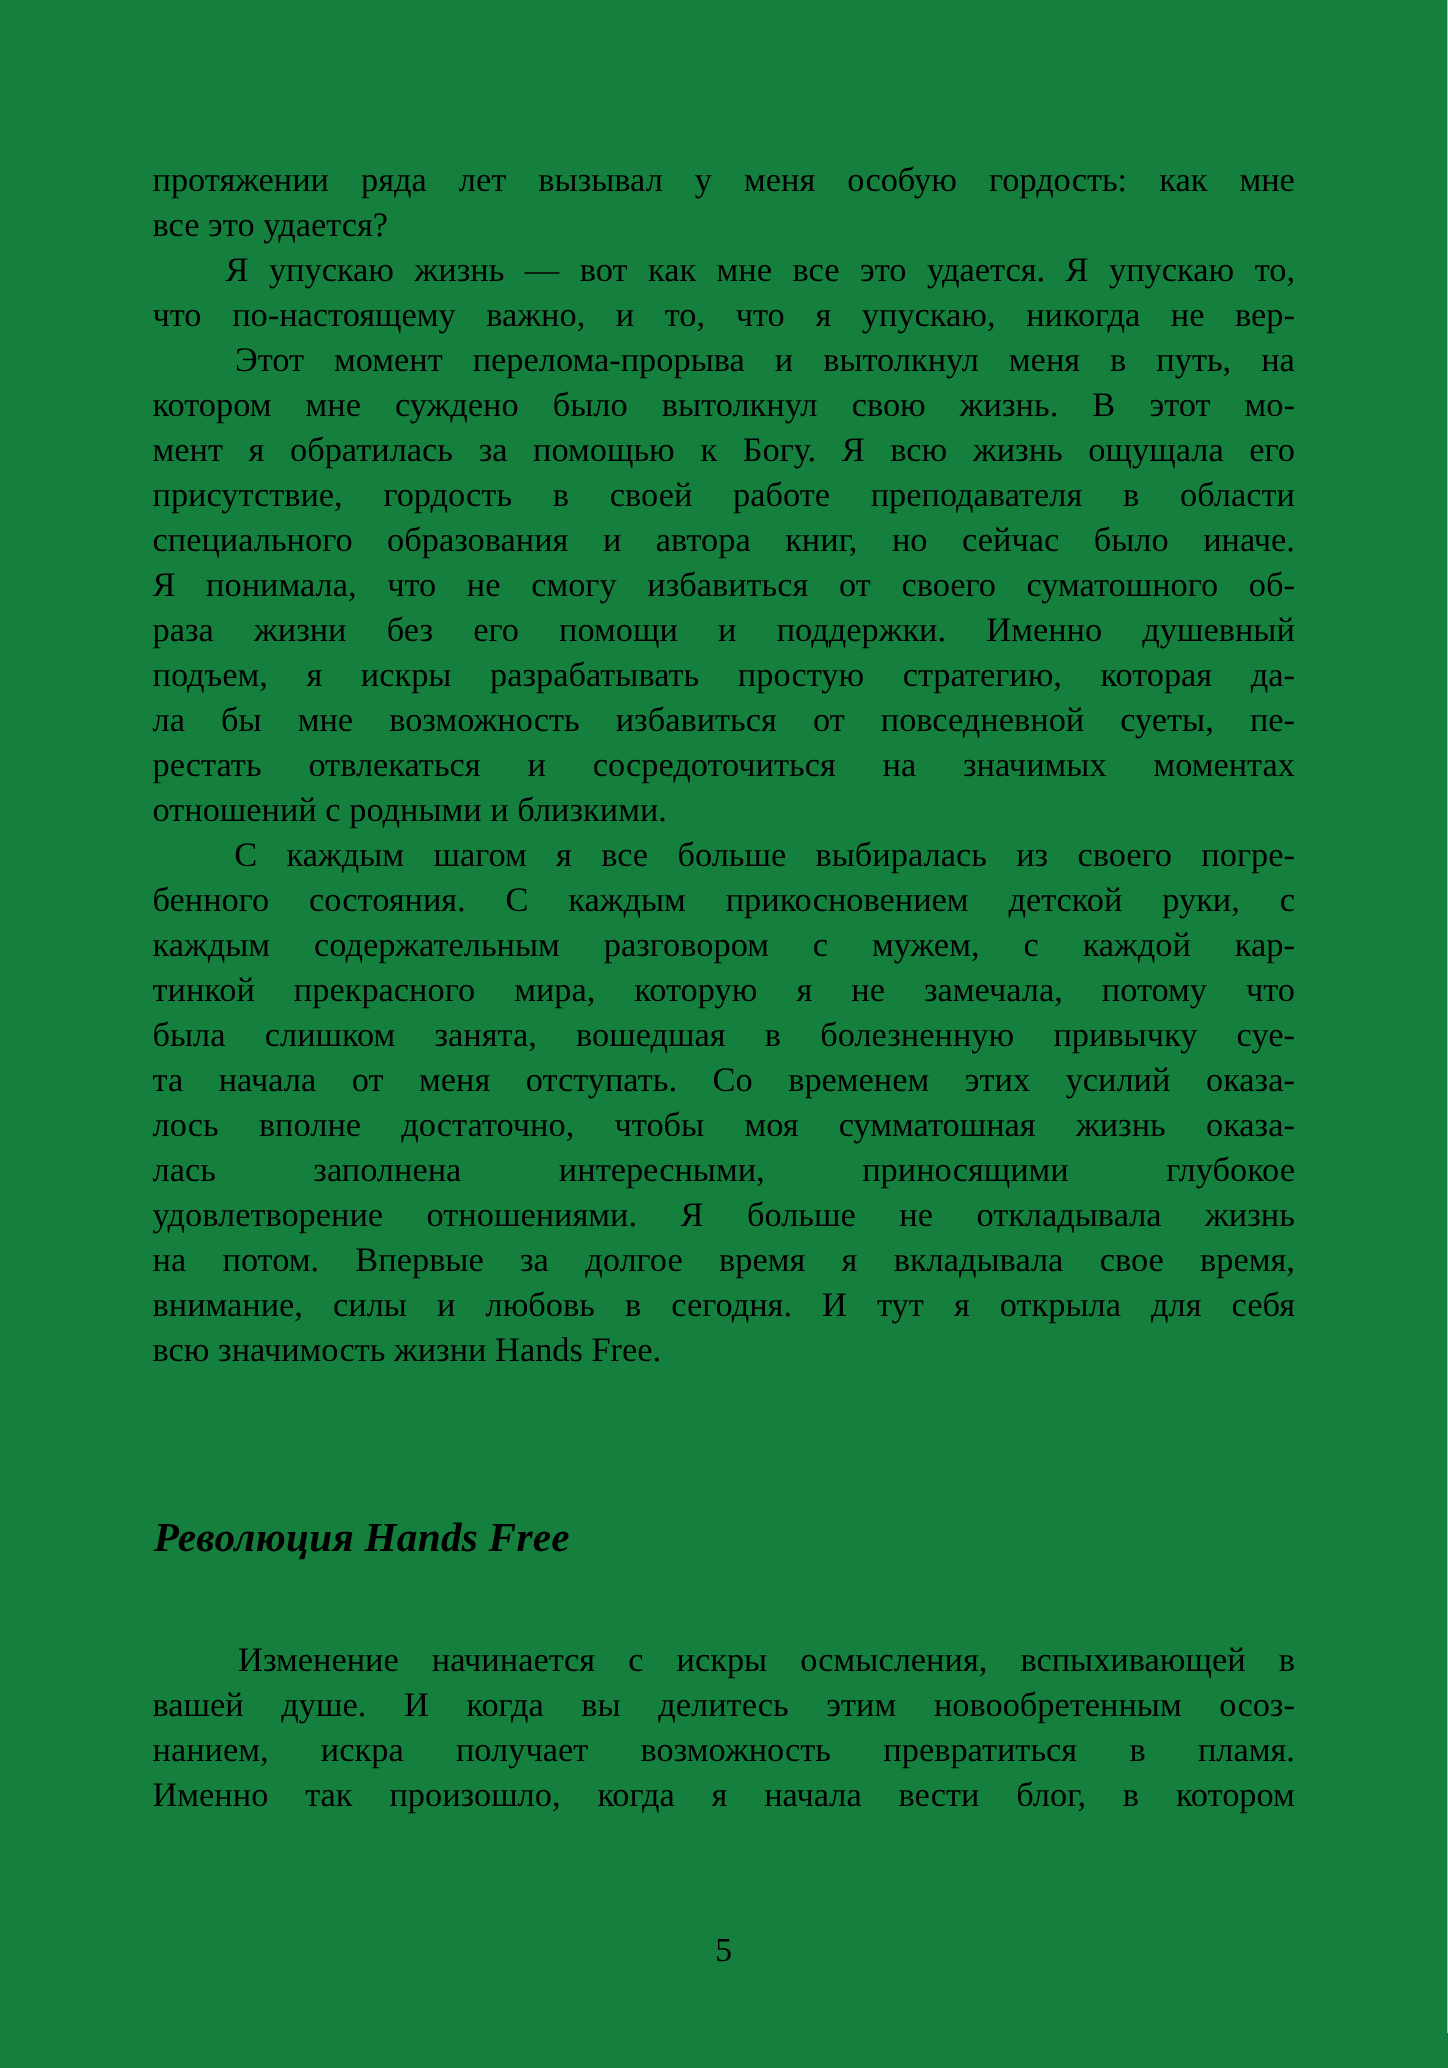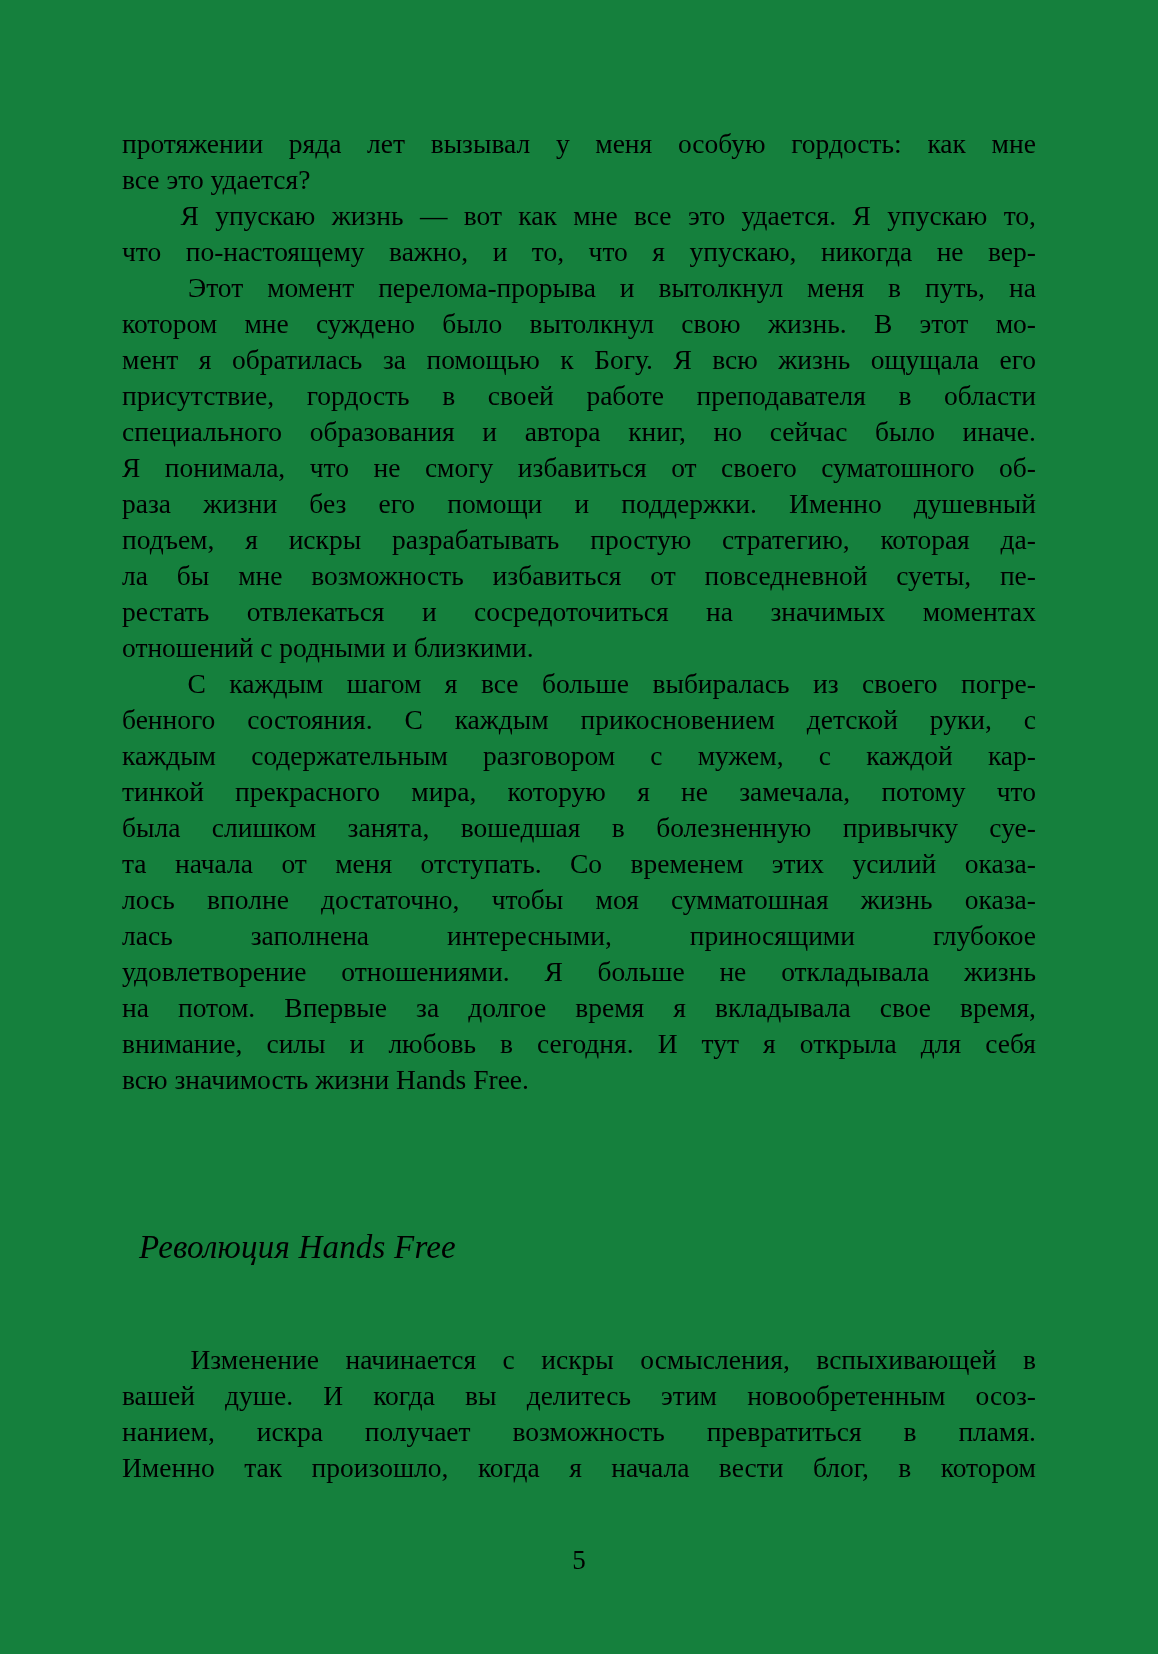--- a/index.html
+++ b/index.html
@@ -57,23 +57,23 @@
   }
   .para {
     margin: 0;
   }
   .para + .para {
     margin-top: 0;
   }
   .section-heading {
     font-size: 33px;
     line-height: 40px;
-    font-weight: normal;
+    font-weight: bold;
     font-style: italic;
-    margin: 17px;
+    margin: 1px;
     padding: 0;
     letter-spacing: 0.2px;
     white-space: pre;
   }
   .gap-before-heading {
     height: 112px;
   }
   .gap-after-heading {
     height: 58px;
   }

